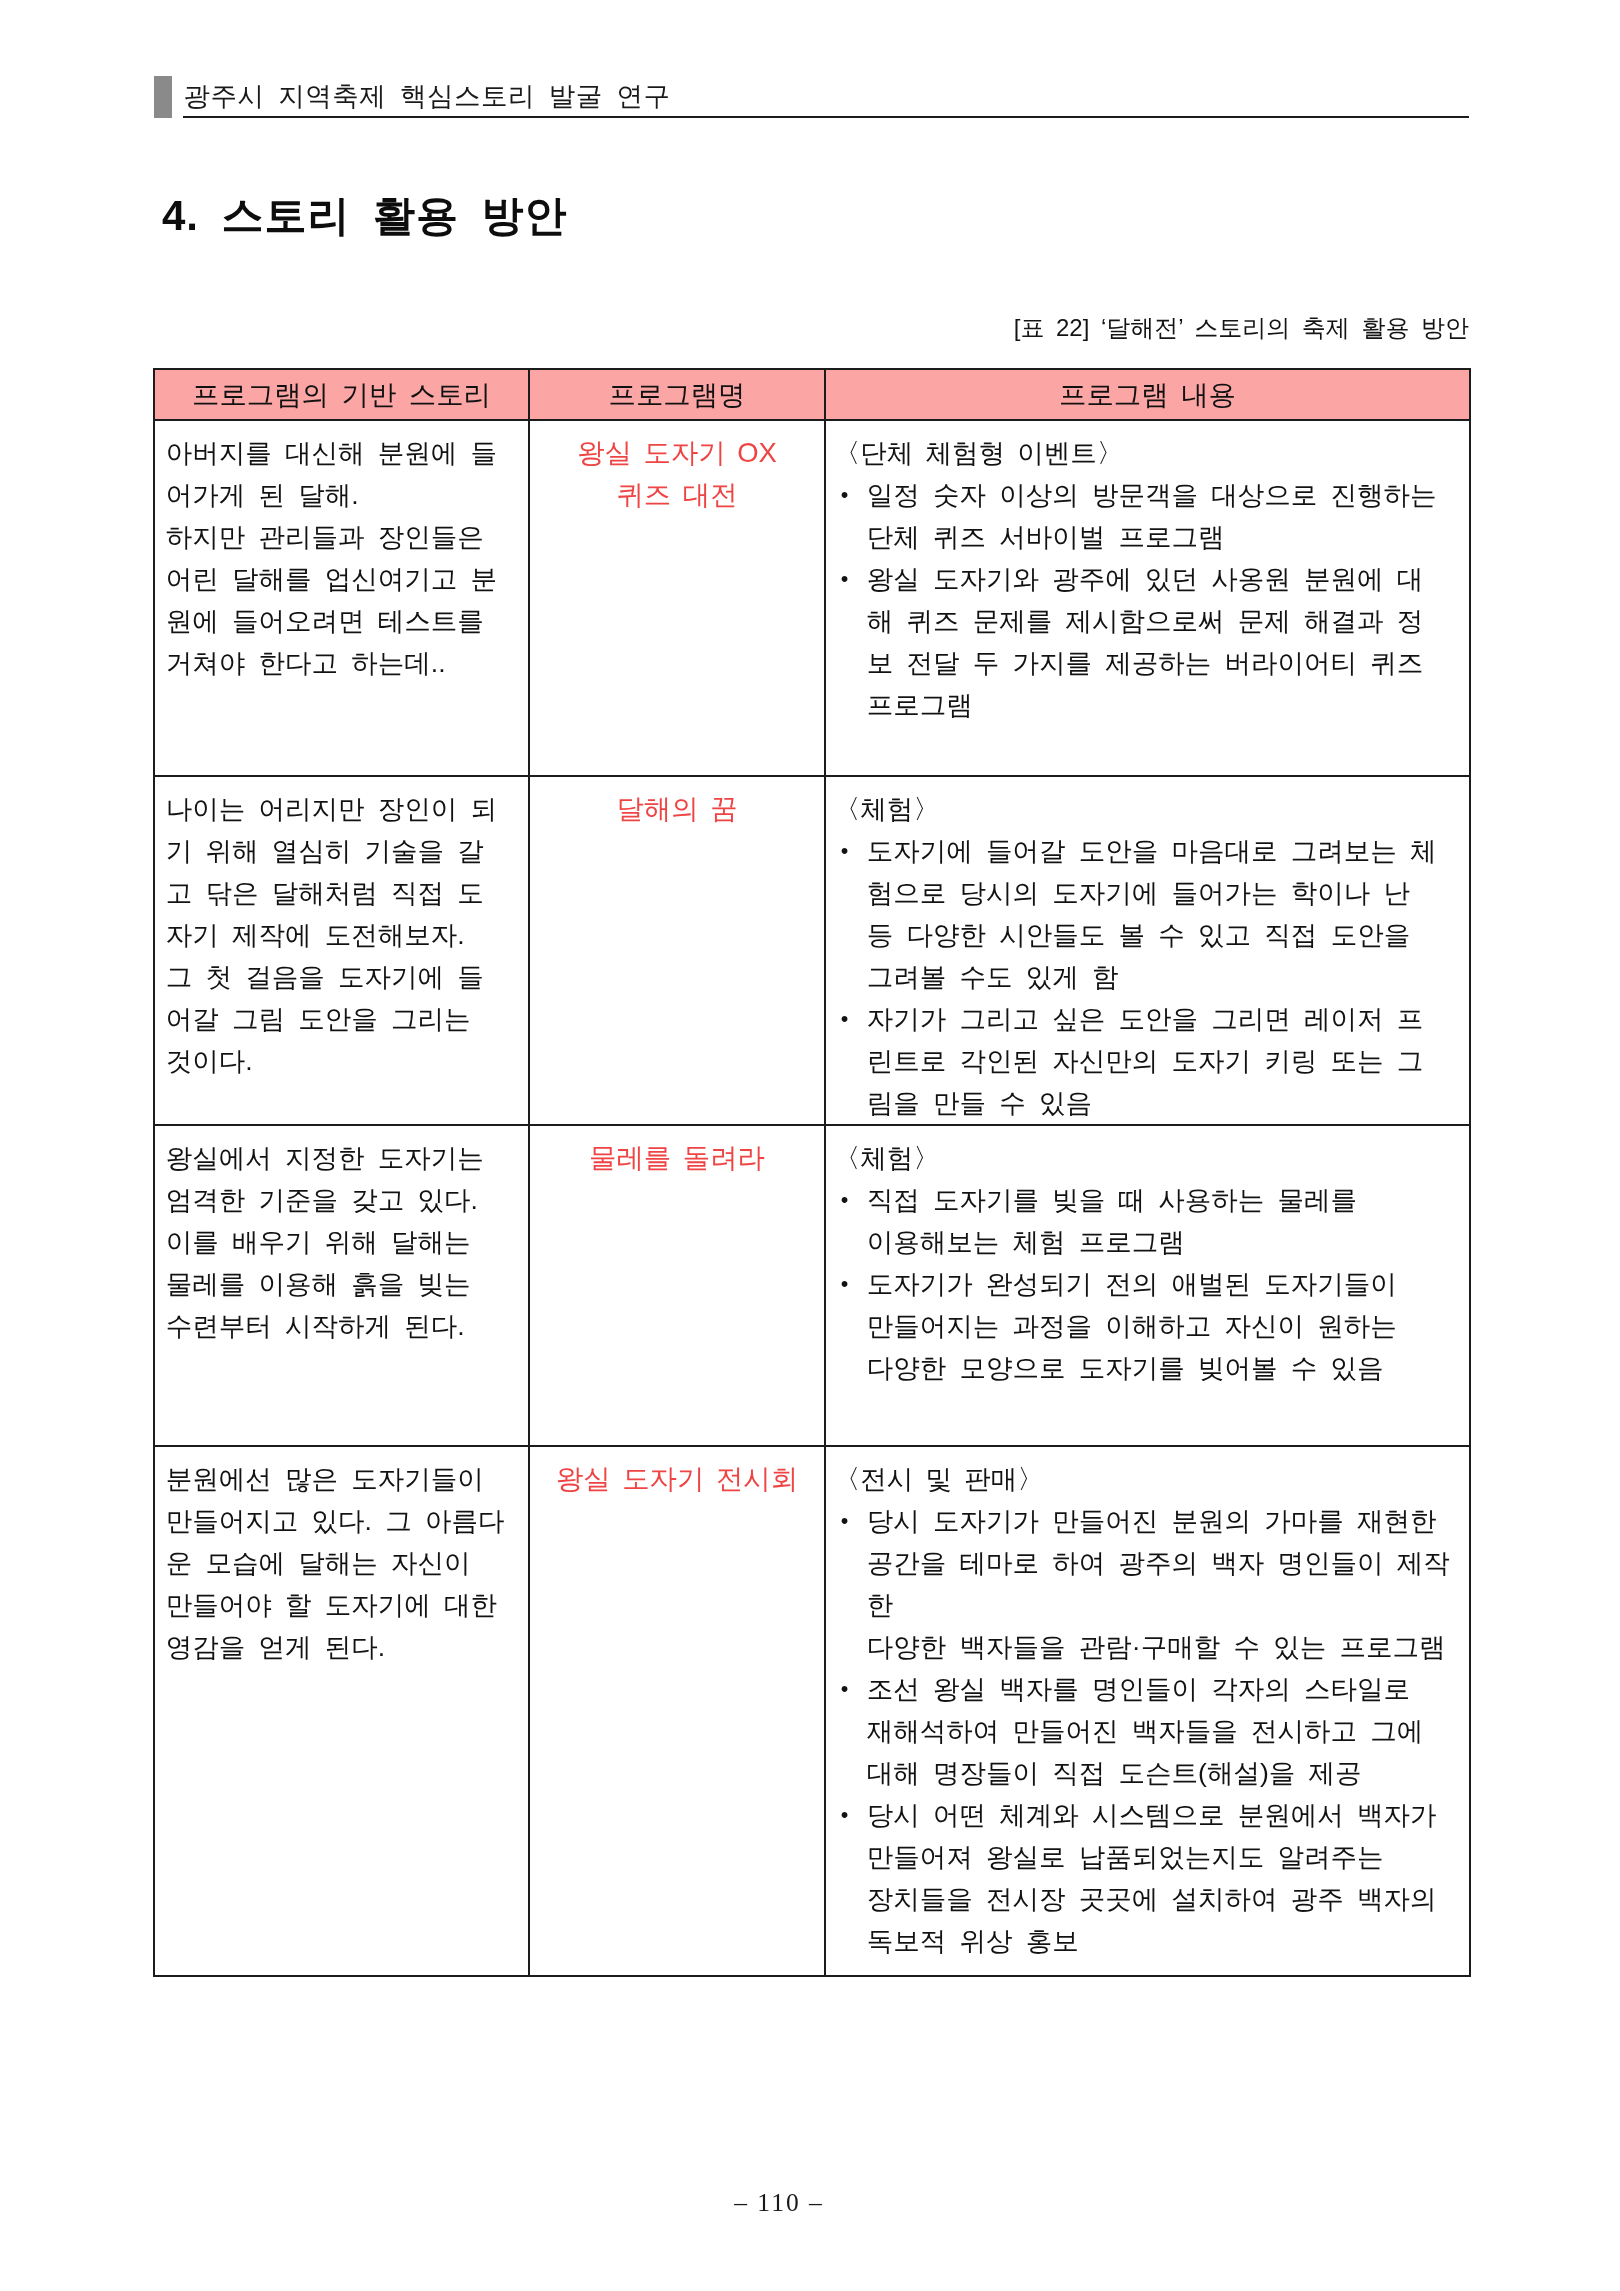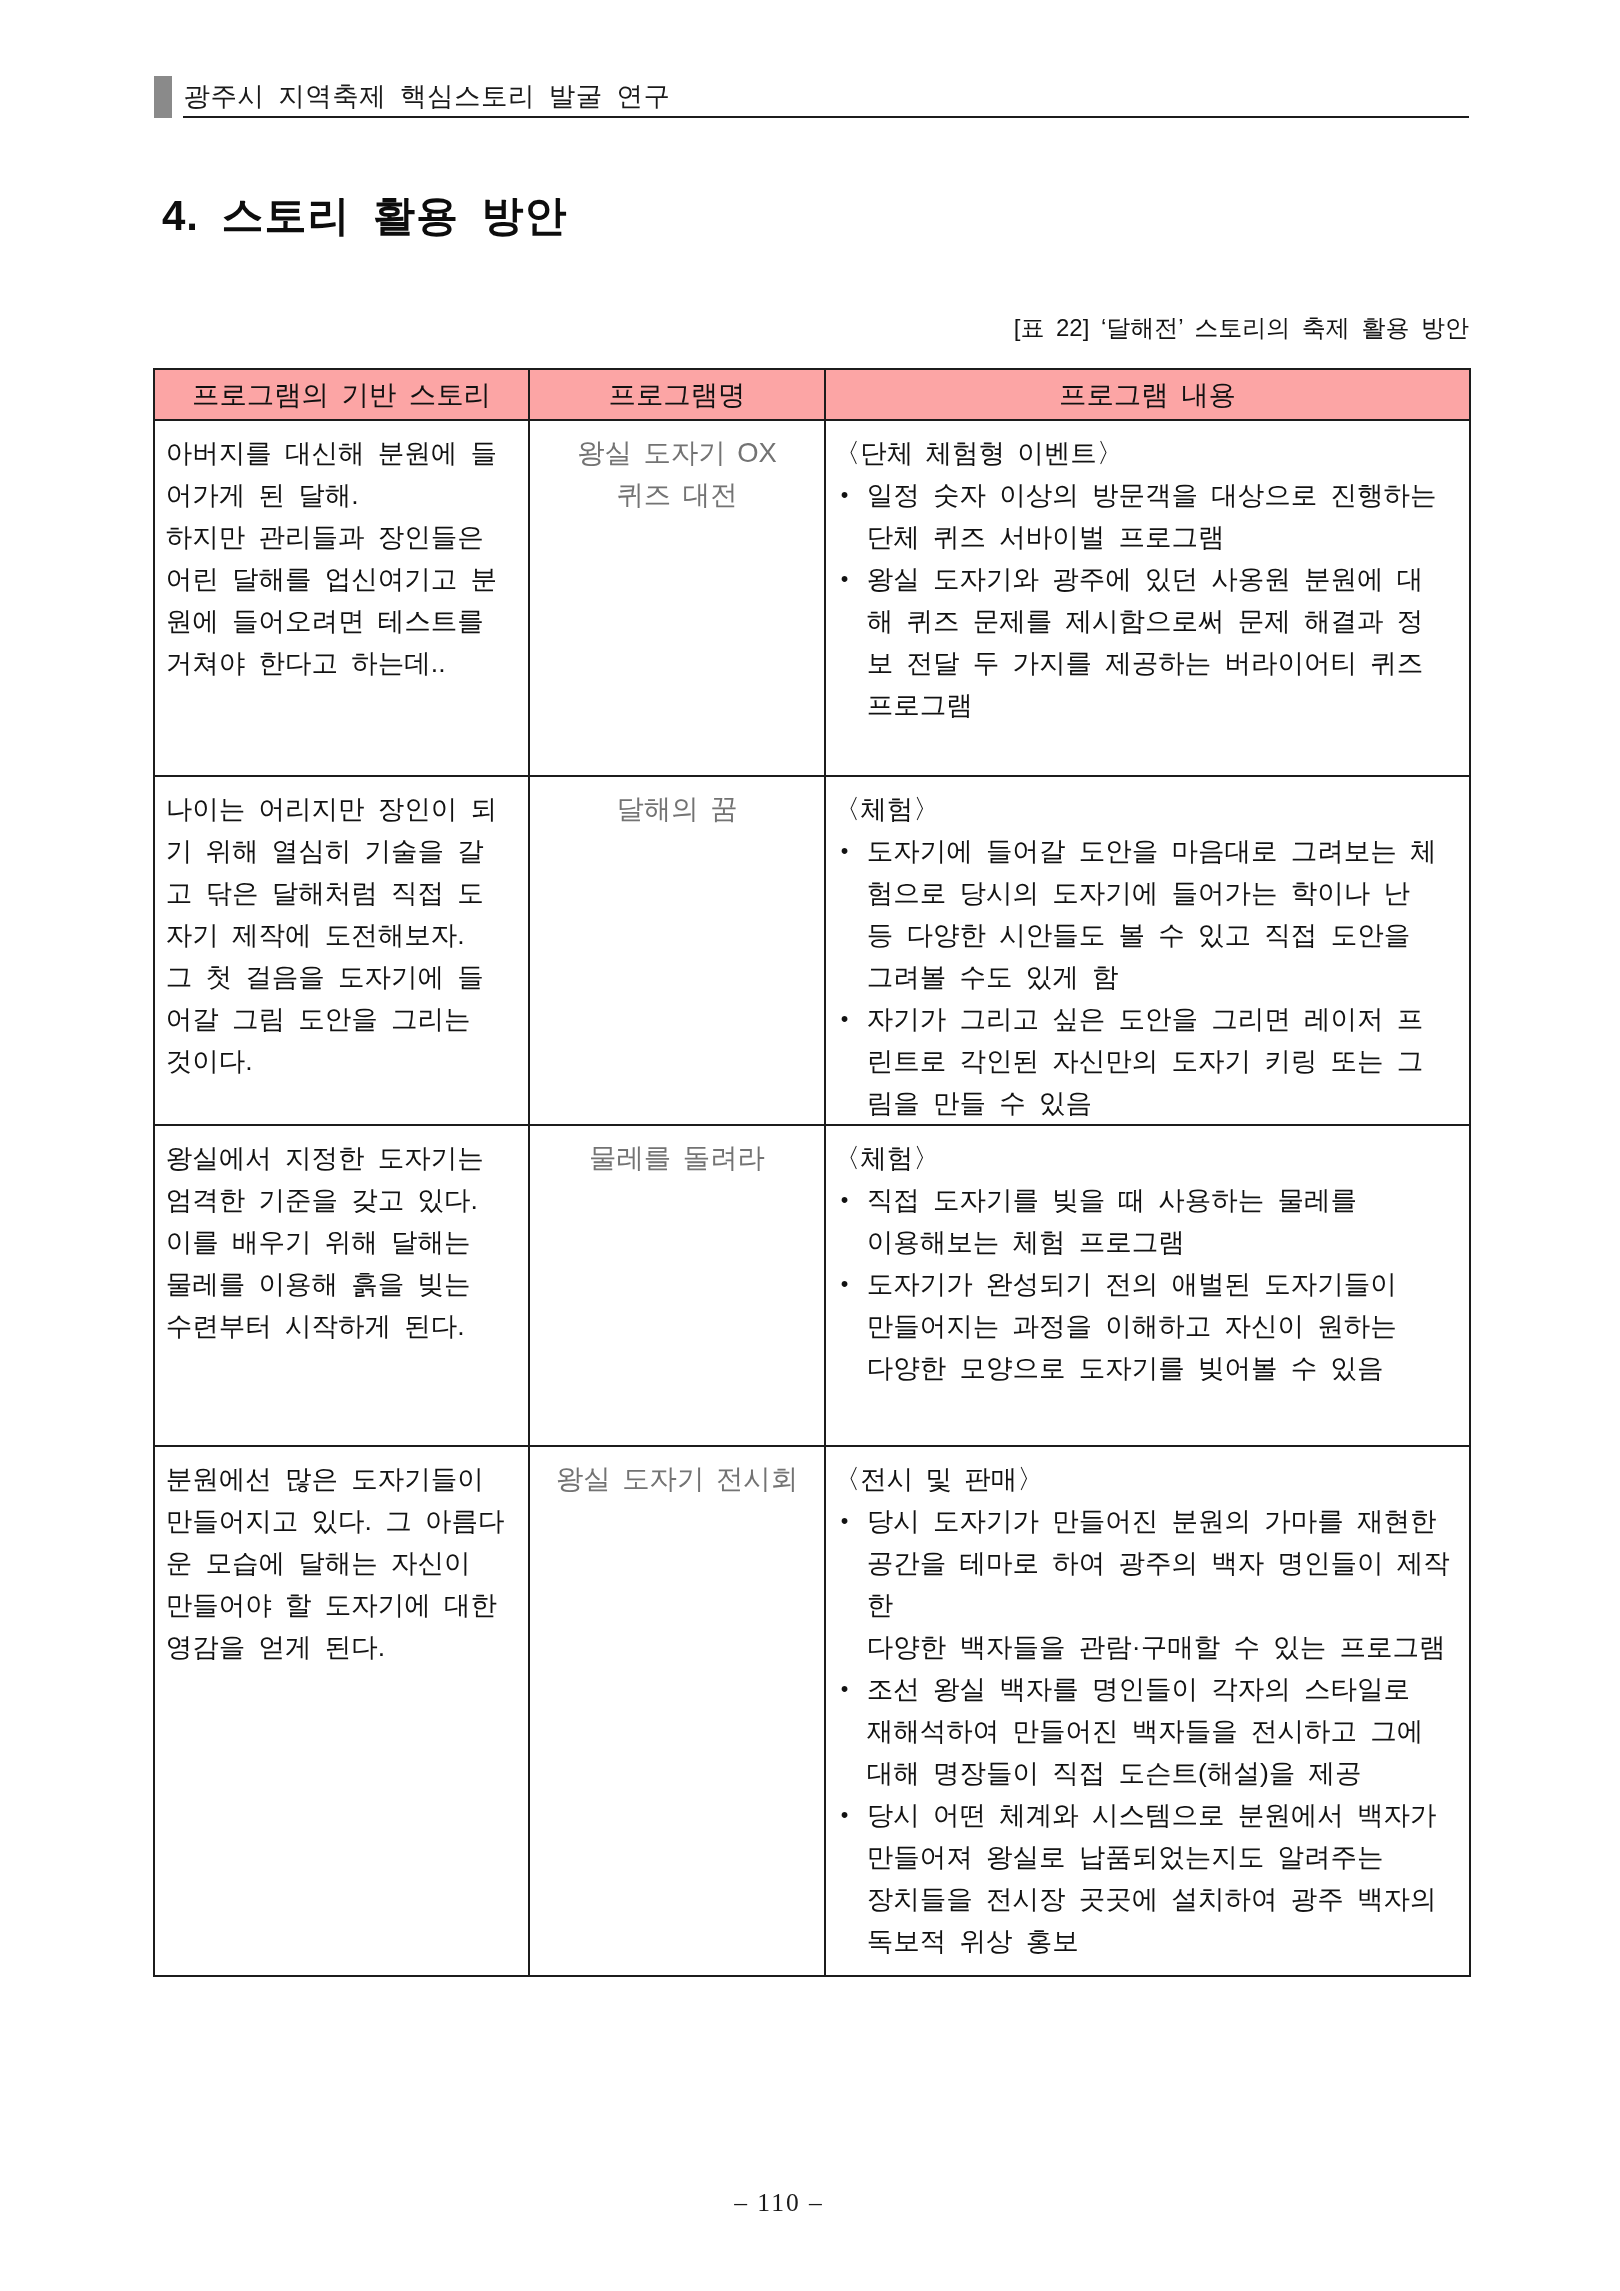--- a/index.html
+++ b/index.html
@@ -57,21 +57,21 @@
   tr.r3 { height:530px; }
 
   td.story-cell {
     vertical-align:top; padding:10.8px 3.9px 0 10.8px;
     font-size:26.5px; line-height:42px; word-spacing:5.9px;
     white-space:pre-line; color:#121212;
   }
   td.name-cell {
     vertical-align:top; padding-top:10.8px; text-align:center;
     font-size:27.4px; line-height:42px; word-spacing:3.9px;
-    white-space:pre-line; color:#737373;
+    white-space:pre-line; color:#ef4444;
   }
   td.content-cell {
     vertical-align:top; padding:10.8px 5.9px 0 7.8px;
     font-size:26.5px; line-height:42px; color:#121212;
   }
   .content-tag { word-spacing:4.9px; }
   .bullet { display:flex; }
   .bullet-marker {
     flex:none; width:33px; padding-left:6.9px;
     font-size:21.6px; line-height:42px;

